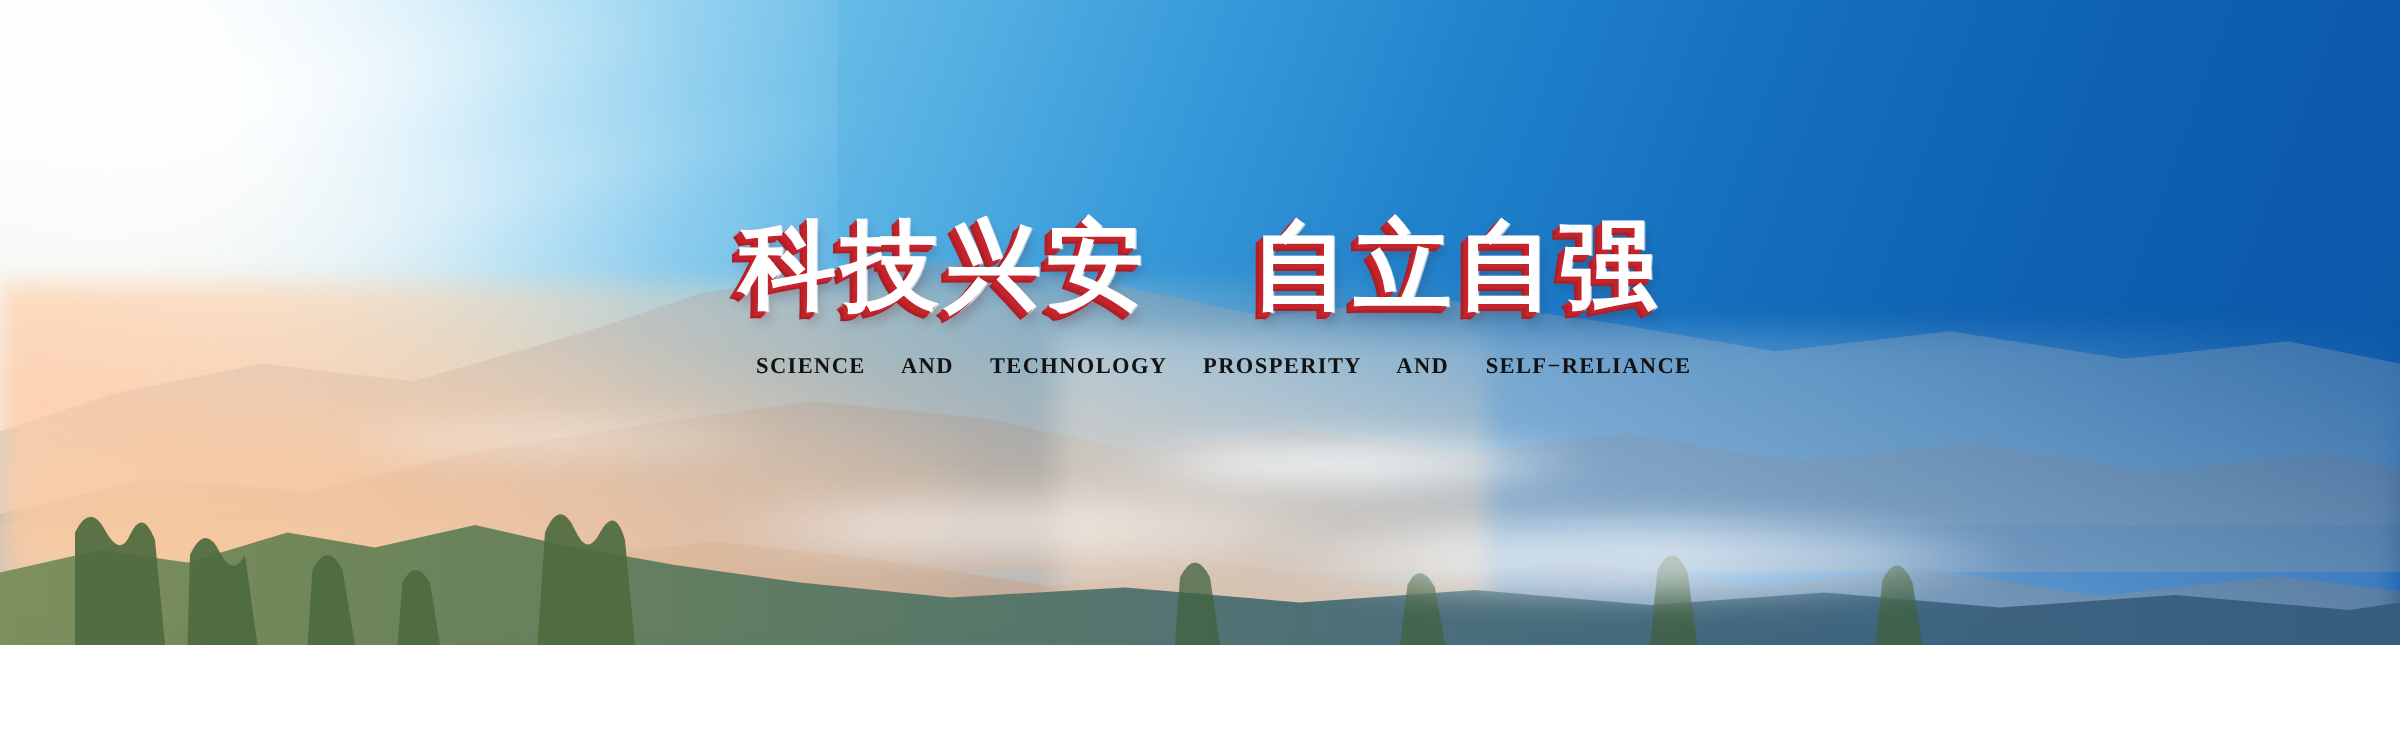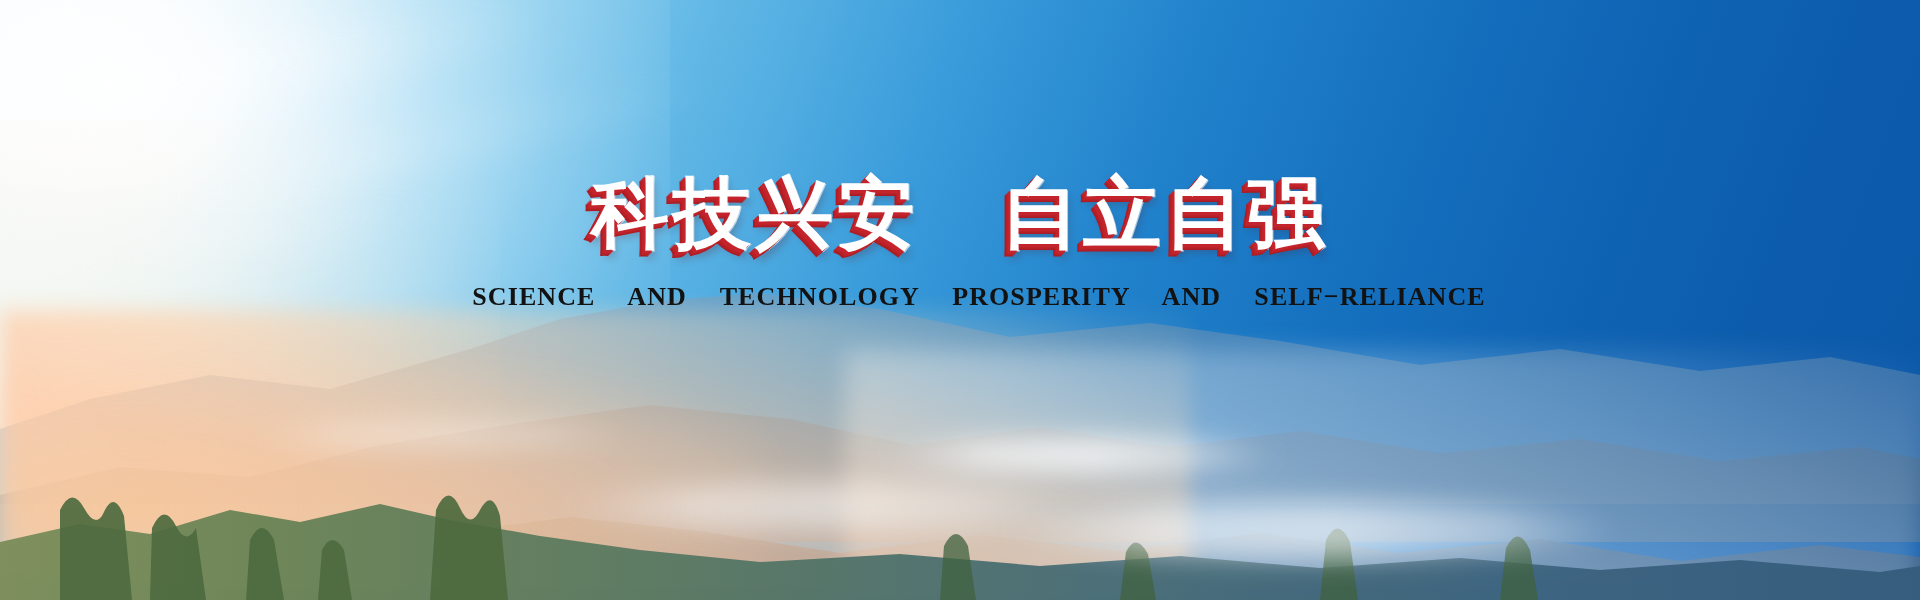--- a/index.html
+++ b/index.html
@@ -8,21 +8,21 @@
     background: #ffffff;
   }
   body {
     font-family: "Liberation Sans", sans-serif;
   }
 
   
   .banner {
     position: relative;
     width: 1920px;
-    height: 600px;
+    height: 516px;
     overflow: hidden;
     background: #1565c0;
   }
 
   
   .sky-base {
     position: absolute;
     inset: 0;
     background: linear-gradient(110deg,
        #eef7fb 0%,
@@ -182,21 +182,21 @@
     letter-spacing: 4px;
     white-space: pre;
     color: #c4242b;
     transform: translate(-7px, 7px);
     z-index: -1;
   }
 
   .subtitle {
     margin-top: 24px;
     font-family: "Liberation Serif", "DejaVu Serif", serif;
-    font-size: 26px;
+    font-size: 18px;
     font-weight: 700;
     letter-spacing: 1.1px;
     word-spacing: 9px;
     color: #121212;
     white-space: pre;
     margin-left: 38px;
   }
 </style>
 </head>
 <body>

